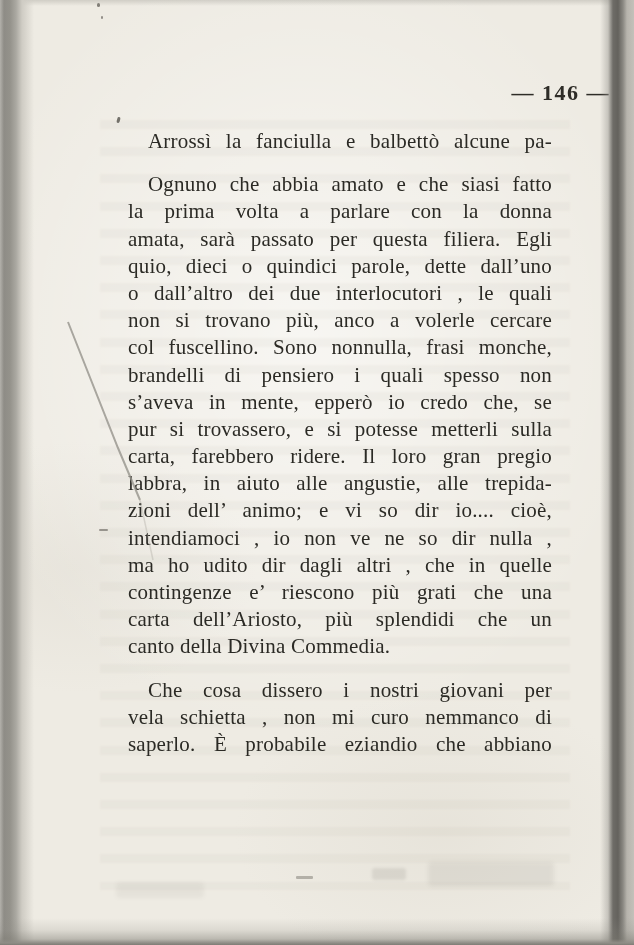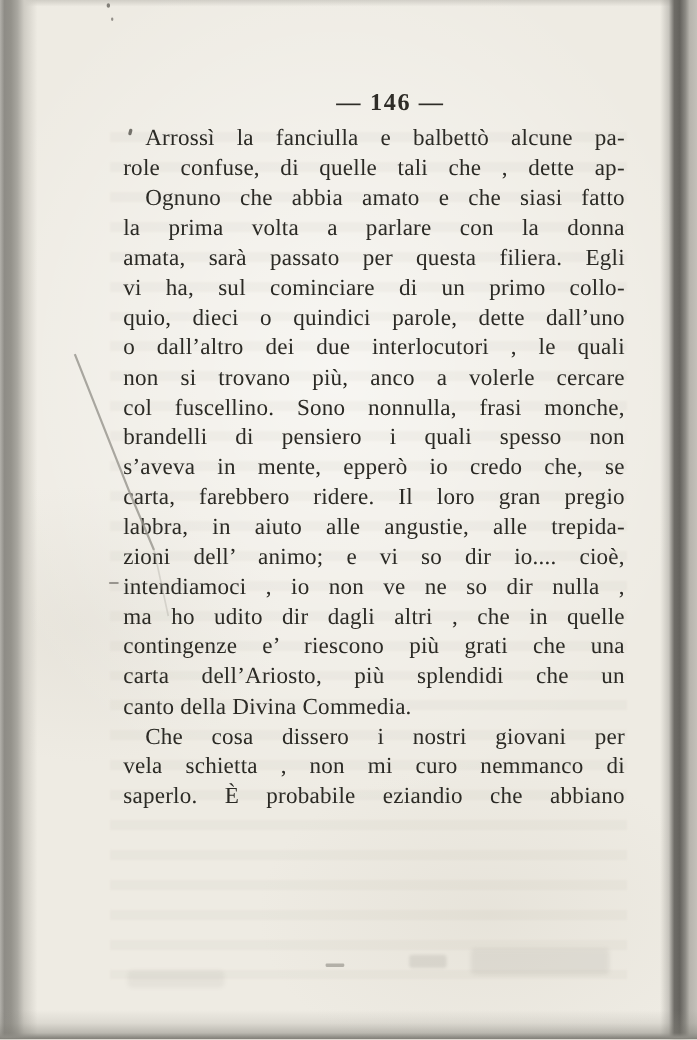--- a/index.html
+++ b/index.html
@@ -20,29 +20,29 @@
   .ghost-bands {
     position:absolute; left:100px; top:120px; width:470px; height:770px;
     background:repeating-linear-gradient(
       180deg,
       rgba(150,140,118,0.05) 0px, rgba(150,140,118,0.05) 9px,
       rgba(150,140,118,0) 9px, rgba(150,140,118,0) 27.2px);
     filter:blur(1px);
   }
   .page-number {
     position:absolute; top:80px; left:100px; width:510px;
-    text-align:center; font-size:22px; letter-spacing:1.5px;
+    text-align:right; font-size:22px; letter-spacing:1.5px;
     color:#2e2c27; font-weight:bold;
   }
   .text-block {
     position:absolute; left:112px; top:112px; width:456px;
     font-size:21px; line-height:27.2px; letter-spacing:0.2px;
     color:#2b2a25;
   }
-  .para { margin:0; }
+  .para { margin:16px; }
   .line { height:27.2px; text-align:justify; text-align-last:justify; }
   .line.first { padding-left:20px; }
   .line.lastfree { text-align-last:left; }
   
   .edge-left {
     position:absolute; left:0; top:0; width:34px; height:945px;
     background:linear-gradient(90deg,
       #b3b1ab 0px, #8e8c86 4px, #94928b 10px, #aaa8a1 16px,
       #cfccc4 22px, rgba(238,235,227,0) 34px);
   }
@@ -82,33 +82,32 @@
 
 <div class="scan">
 
   <div class="ghost-bands"></div>
 
   <div class="page-number">— 146 —</div>
 
   <div class="text-block">
       <div class="para">
         <div class="line first">Arrossì la fanciulla e balbettò alcune pa-</div>
-        <div class="line">role confuse, di quelle tali che , dette ap-</div>
       </div>
       <div class="para">
         <div class="line first">Ognuno che abbia amato e che siasi fatto</div>
         <div class="line">la prima volta a parlare con la donna</div>
         <div class="line">amata, sarà passato per questa filiera. Egli</div>
-        <div class="line">vi ha, sul cominciare di un primo collo-</div>
         <div class="line">quio, dieci o quindici parole, dette dall’uno</div>
         <div class="line">o dall’altro dei due interlocutori , le quali</div>
         <div class="line">non si trovano più, anco a volerle cercare</div>
         <div class="line">col fuscellino. Sono nonnulla, frasi monche,</div>
         <div class="line">brandelli di pensiero i quali spesso non</div>
         <div class="line">s’aveva in mente, epperò io credo che, se</div>
+        <div class="line">pur si trovassero, e si potesse metterli sulla</div>
         <div class="line">carta, farebbero ridere. Il loro gran pregio</div>
         <div class="line">labbra, in aiuto alle angustie, alle trepida-</div>
         <div class="line">zioni dell’ animo; e vi so dir io.... cioè,</div>
         <div class="line">intendiamoci , io non ve ne so dir nulla ,</div>
         <div class="line">ma ho udito dir dagli altri , che in quelle</div>
         <div class="line">contingenze e’ riescono più grati che una</div>
         <div class="line">carta dell’Ariosto, più splendidi che un</div>
         <div class="line lastfree">canto della Divina Commedia.</div>
       </div>
       <div class="para">

